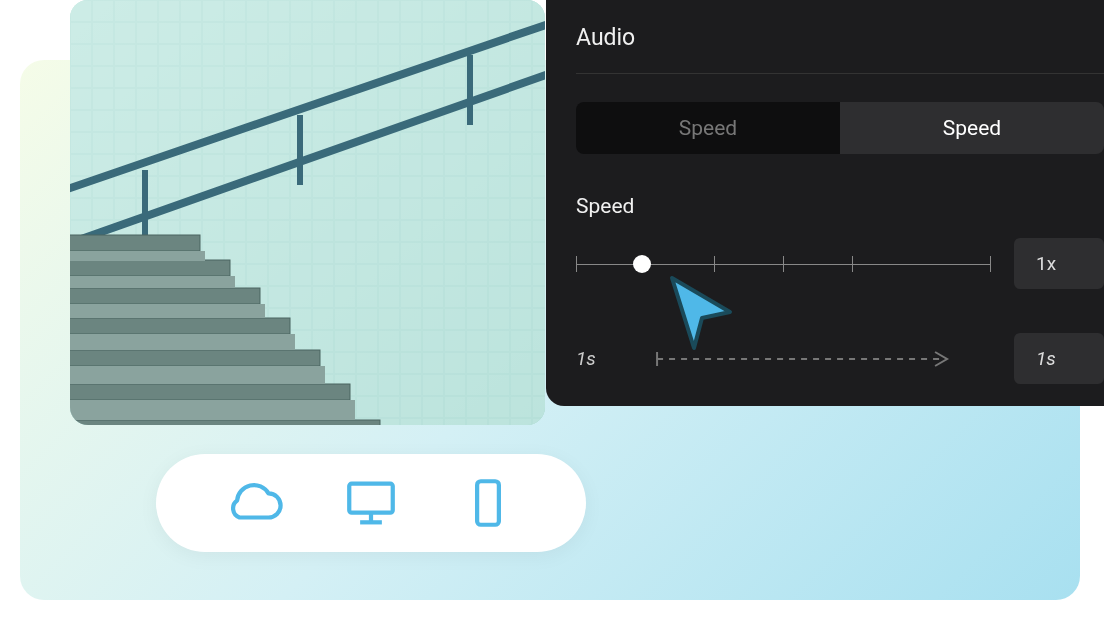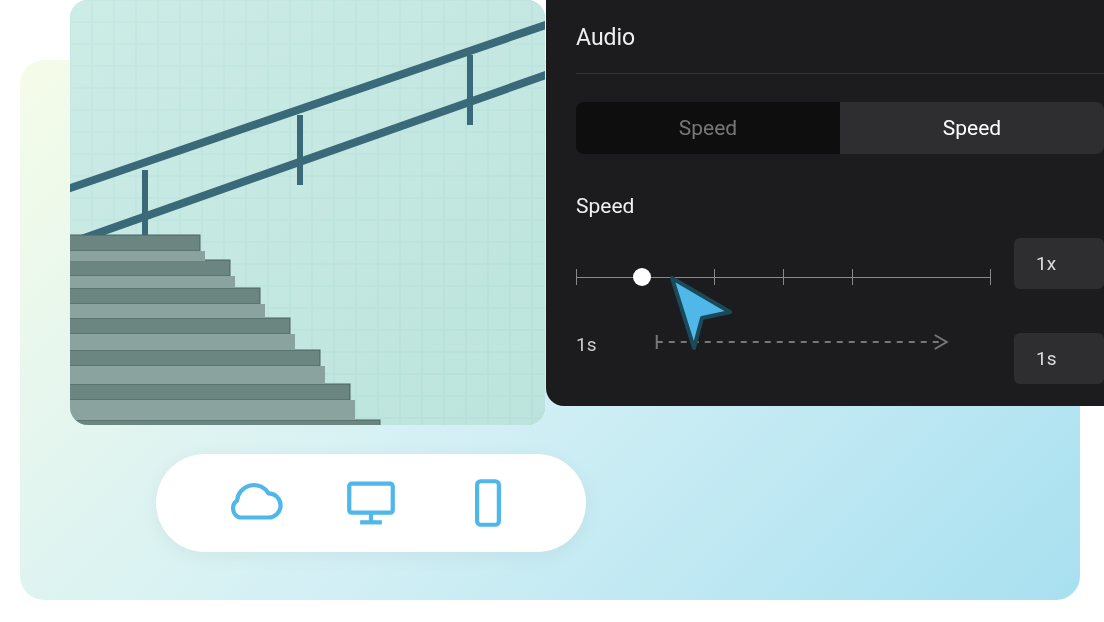--- a/index.html
+++ b/index.html
@@ -76,21 +76,21 @@
     color: #fff;
     border-radius: 0 8px 8px 0;
   }
   .section-label {
     font-size: 21px;
     color: #f0f0f0;
     margin-bottom: 20px;
   }
   .slider-row {
     display: flex;
-    align-items: flex-end;
+    align-items: center;
     gap: 24px;
     margin-bottom: 44px;
   }
   .slider-track {
     position: relative;
     flex: 1;
     height: 24px;
   }
   .slider-line {
     position: absolute;
@@ -120,22 +120,23 @@
   .value-box {
     background: #2e2e30;
     color: #ddd;
     padding: 14px 22px;
     font-size: 19px;
     border-radius: 6px;
     min-width: 90px;
   }
   .duration-row {
     display: flex;
-    align-items: flex-start;
+    align-items: center;
     gap: 20px;
+    font-style: italic;
   }
   .duration-start {
     font-size: 19px;
     color: #ccc;
   }
   .duration-arrow {
     flex: 1;
     height: 18px;
     position: relative;
   }

